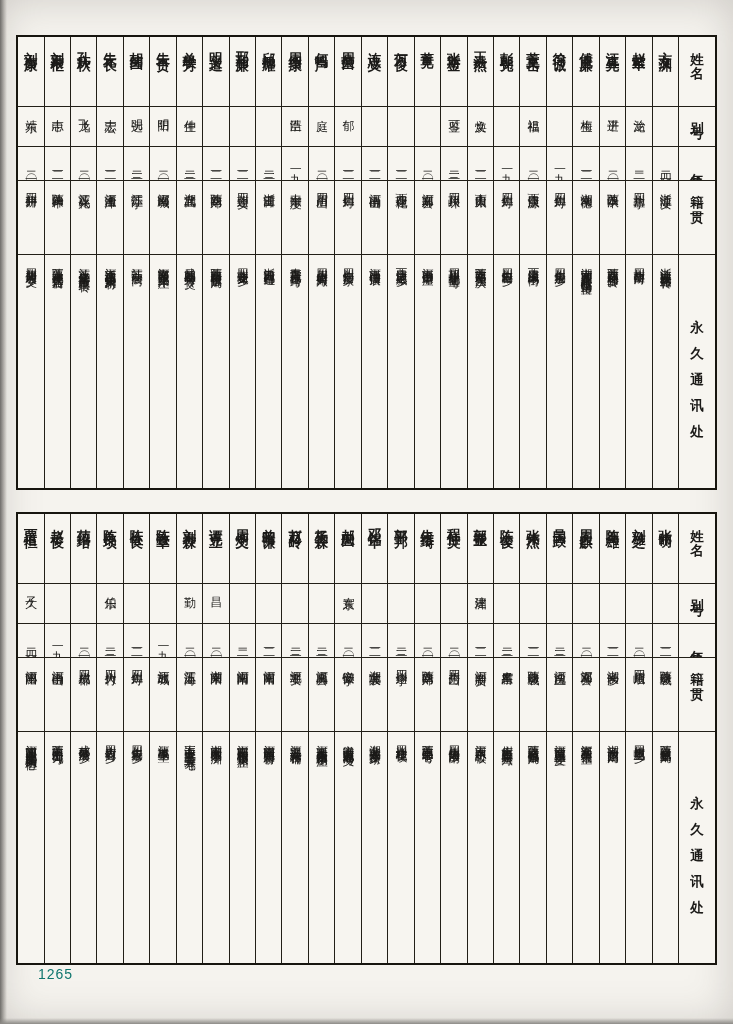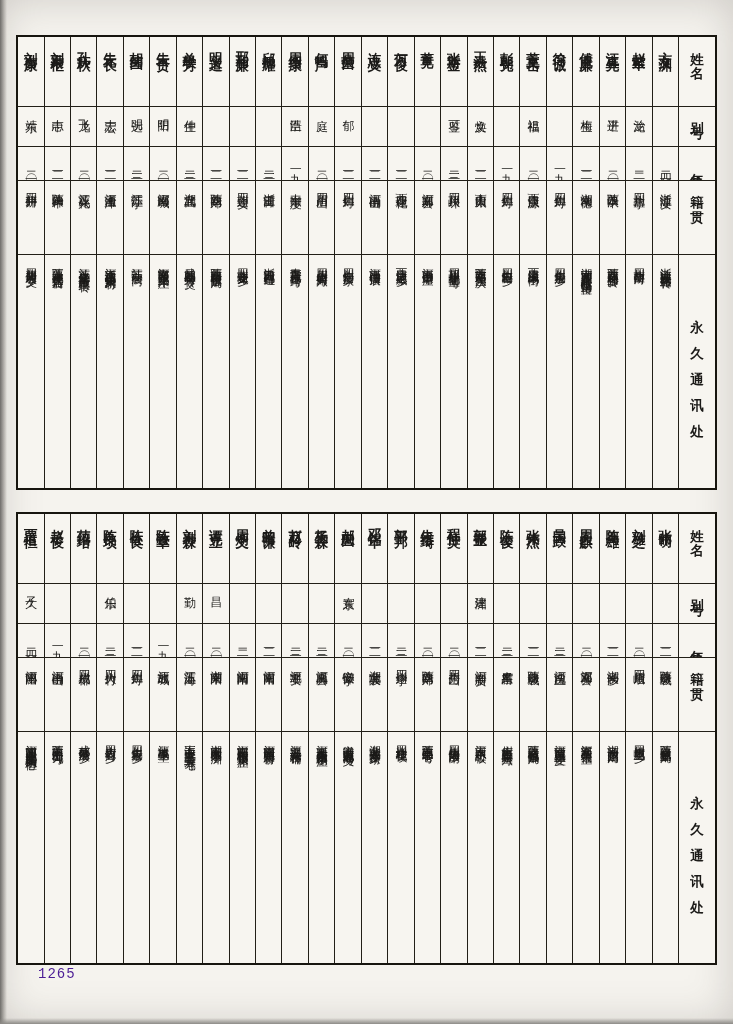--- a/index.html
+++ b/index.html
@@ -29,22 +29,22 @@
   .name-cell .vtext{font-size:13.5px;letter-spacing:3px;font-weight:bold;line-height:15px;}
   .age-cell .vtext{letter-spacing:2px;}
   .address-cell .vtext{max-height:170px;font-size:11.5px;}
   .hdr .vtext{font-weight:bold;font-size:13.5px;}
   .hdr-name .vtext{letter-spacing:14px;}
   .hdr-byname .vtext{letter-spacing:6px;}
   .hdr-age .vtext{letter-spacing:2px;}
   .hdr-native .vtext{letter-spacing:16px;}
   .hdr-address{align-items:center;}
   .hdr-address .vtext{letter-spacing:26px;max-height:none;}
-  .page-number{position:absolute;left:38px;top:966px;font-family:Liberation Mono, monospace;
-        font-size:14px;color:#4c1d95;letter-spacing:1px;}
+  .page-number{position:absolute;left:38px;top:966px;font-family:Liberation Sans, sans-serif;
+        font-size:14px;color:#0f766e;letter-spacing:1px;}
 </style>
 </head>
 <body>
 
 <div class="page">
   <div class="scan-edge-left"></div>
   <div class="scan-edge-bottom"></div>
 
   <div class="roster roster-top">
     <div class="col hdr">

